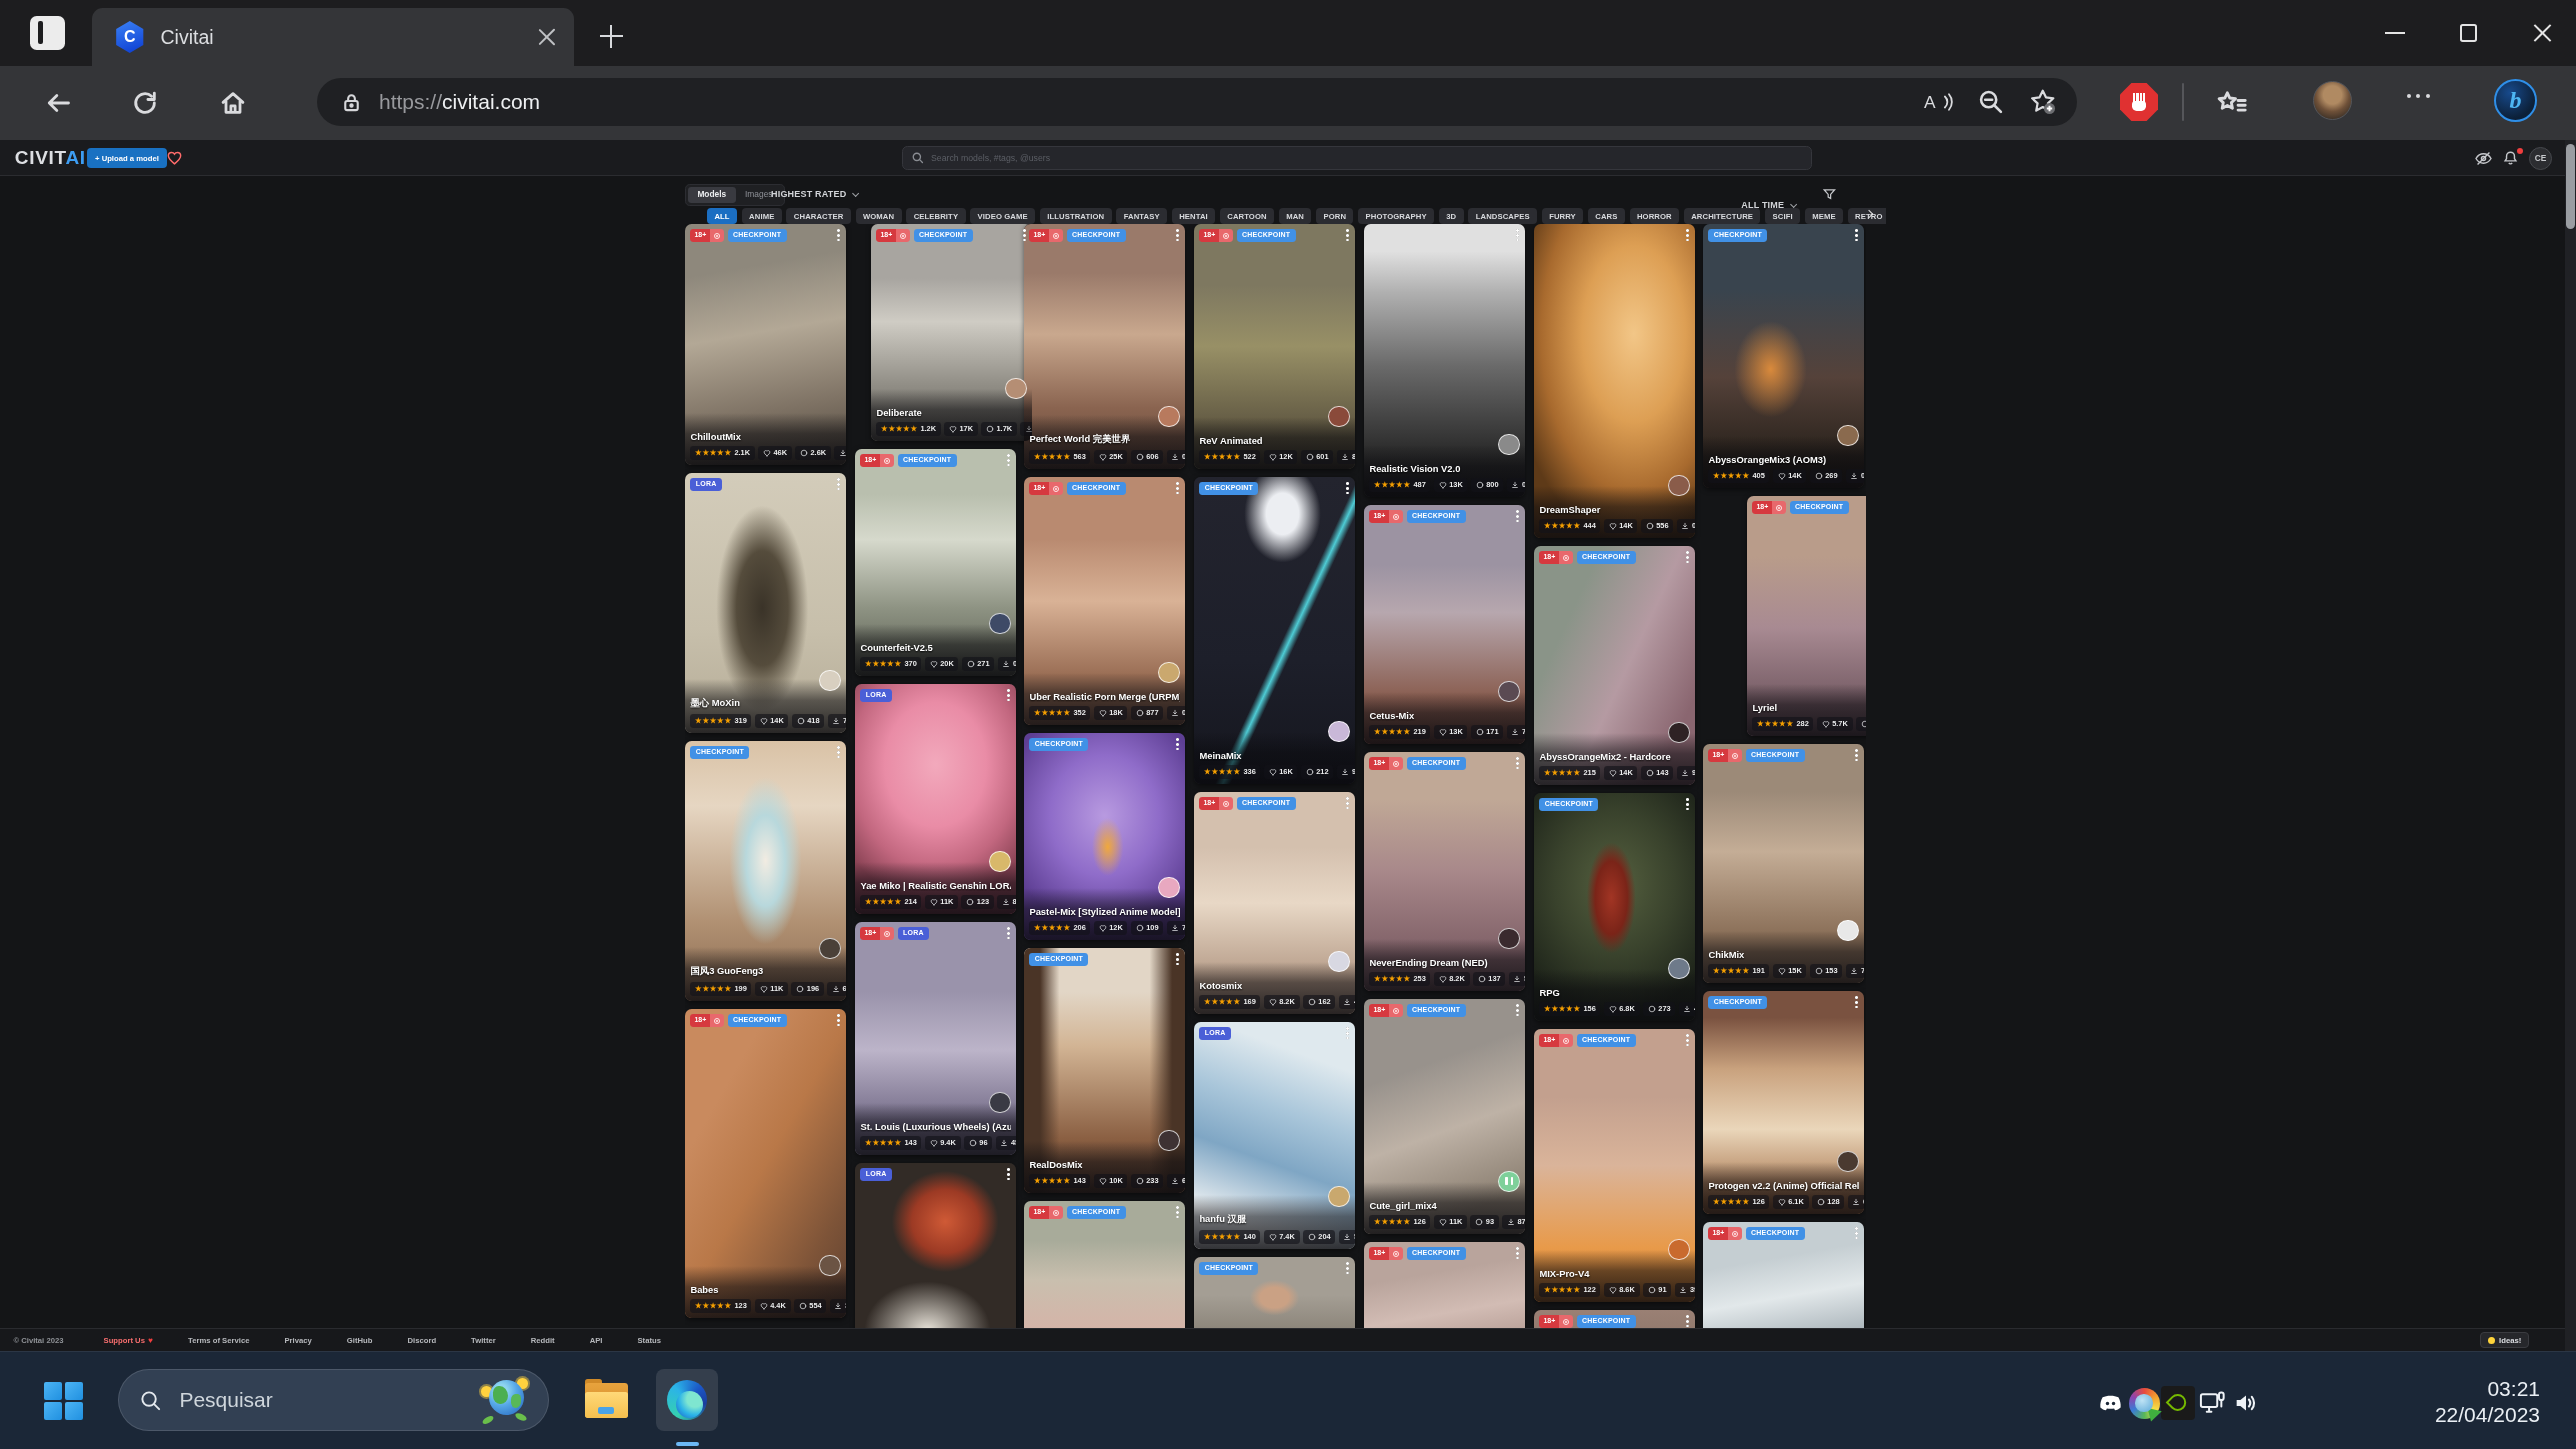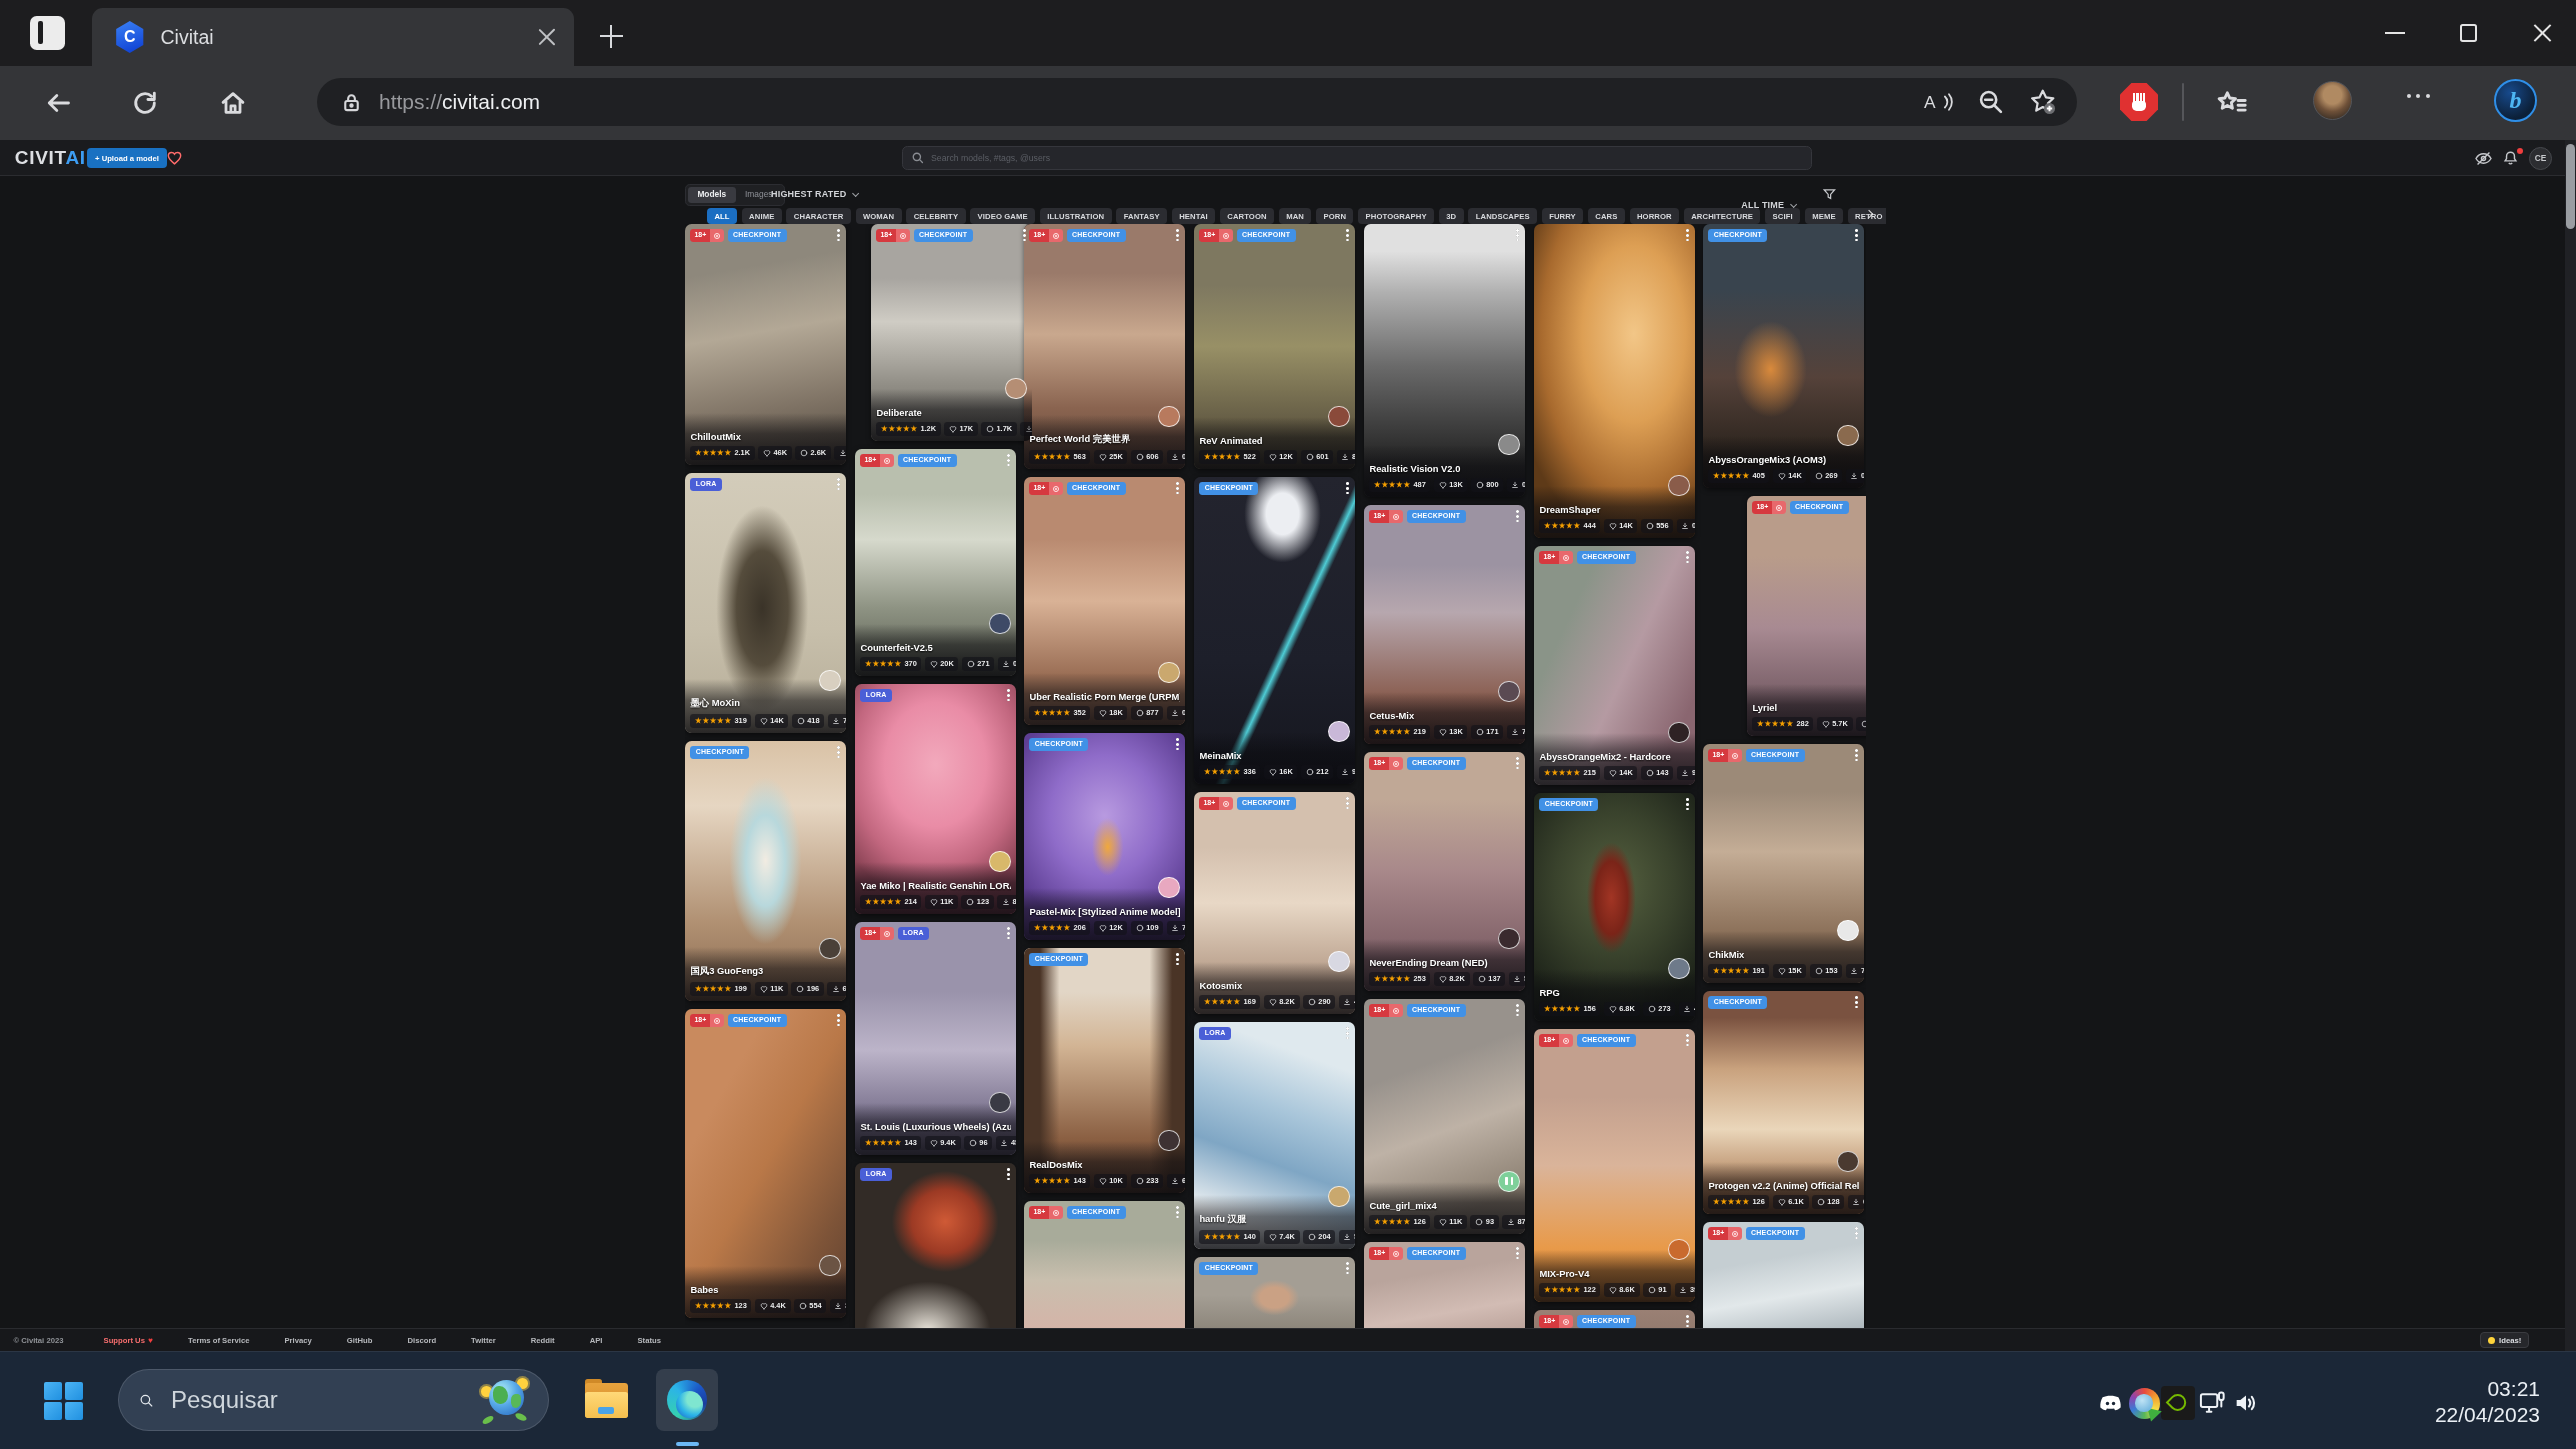--- a/index.html
+++ b/index.html
@@ -154,21 +154,21 @@
 
   
   #scrollbar{position:absolute;right:0;top:0;width:11.4px;height:1212px;background:#202125}
   #scrollthumb{position:absolute;right:1.3px;top:4px;width:8.7px;height:85px;border-radius:4.7px;background:#9a9da2}
 
   
   #taskbar{position:absolute;left:0;top:1351px;width:2576px;height:98px;background:#1b2737;border-top:0.7px solid rgba(255,255,255,.07)}
   .start{position:absolute;left:44px;top:29.5px;width:39px;height:39px;display:grid;grid-template-columns:18px 18px;grid-template-rows:18px 18px;gap:2.7px}
   .start i{background:linear-gradient(135deg,#4db5f5,#2090e0);border-radius:2px}
   .tsearch{position:absolute;left:118px;top:17.4px;width:431px;height:62px;border-radius:31px;background:rgba(70,86,108,.55);border:0.7px solid rgba(255,255,255,.13);display:flex;align-items:center;padding:0 20px}
-  .tsearch input{flex:1;background:transparent;border:none;outline:none;color:#fca5a5;font-size:24px;margin-left:17.4px;font-family:"Liberation Sans",sans-serif}
+  .tsearch input{flex:1;background:transparent;border:none;outline:none;color:#fca5a5;font-size:21px;margin-left:17.4px;font-family:"Liberation Sans",sans-serif}
   .tsearch input::placeholder{color:#cfd6dc}
   .globe{position:relative;width:47px;height:47px;flex:0 0 auto}
   .globe .g{position:absolute;left:8px;top:2.7px;width:35px;height:35px;border-radius:50%;
     background:radial-gradient(circle at 35% 30%,#8ed4f0 0 18%,#57a8e8 45%,#2a6ec4 90%);overflow:hidden}
   .globe .g::before{content:"";position:absolute;left:4px;top:6.7px;width:14.8px;height:17.4px;background:#4caf50;border-radius:40% 60% 50% 50%}
   .globe .g::after{content:"";position:absolute;right:2.7px;top:14.8px;width:10.7px;height:13.4px;background:#58b858;border-radius:50% 40% 60% 50%}
   .globe .f1,.globe .f2{position:absolute;width:10.7px;height:10.7px;border-radius:50%;background:#ffd23e;box-shadow:0 0 0 2px rgba(255,210,62,.45)}
   .globe .f1{left:0;top:9.4px}.globe .f2{right:0;top:1.3px}
   .globe .l1,.globe .l2{position:absolute;width:12px;height:6px;background:#6abf4b;border-radius:50% 50% 50% 50%}
   .globe .l1{left:1.3px;bottom:1.3px;transform:rotate(-30deg)}.globe .l2{right:1.3px;bottom:4px;transform:rotate(25deg)}
@@ -1000,21 +1000,21 @@
                 <span class="spill">
                   <svg width="8" height="8" viewBox="0 0 24 24">
                     <path d="M12 20.5C7.2 16.6 3.5 13.2 3.5 9.4 3.5 6.8 5.5 4.8 8 4.8c1.6 0 3.2.8 4 2.2.8-1.4 2.4-2.2 4-2.2 2.5 0 4.5 2 4.5 4.6 0 3.8-3.7 7.2-8.5 11.1z"></path>
                   </svg>
                   <span>8.2K</span>
                 </span>
                 <span class="spill">
                   <svg width="8" height="8" viewBox="0 0 24 24">
                     <circle cx="12" cy="12" r="8.5"></circle>
                   </svg>
-                  <span>290</span>
+                  <span>162</span>
                 </span>
                 <span class="spill">
                   <svg width="8" height="8" viewBox="0 0 24 24">
                     <path d="M12 4v10M7.5 10.5L12 15l4.5-4.5M5 19.5h14"></path>
                   </svg>
                   <span>42K</span>
                 </span>
               </div>
             </div>
           </div>

